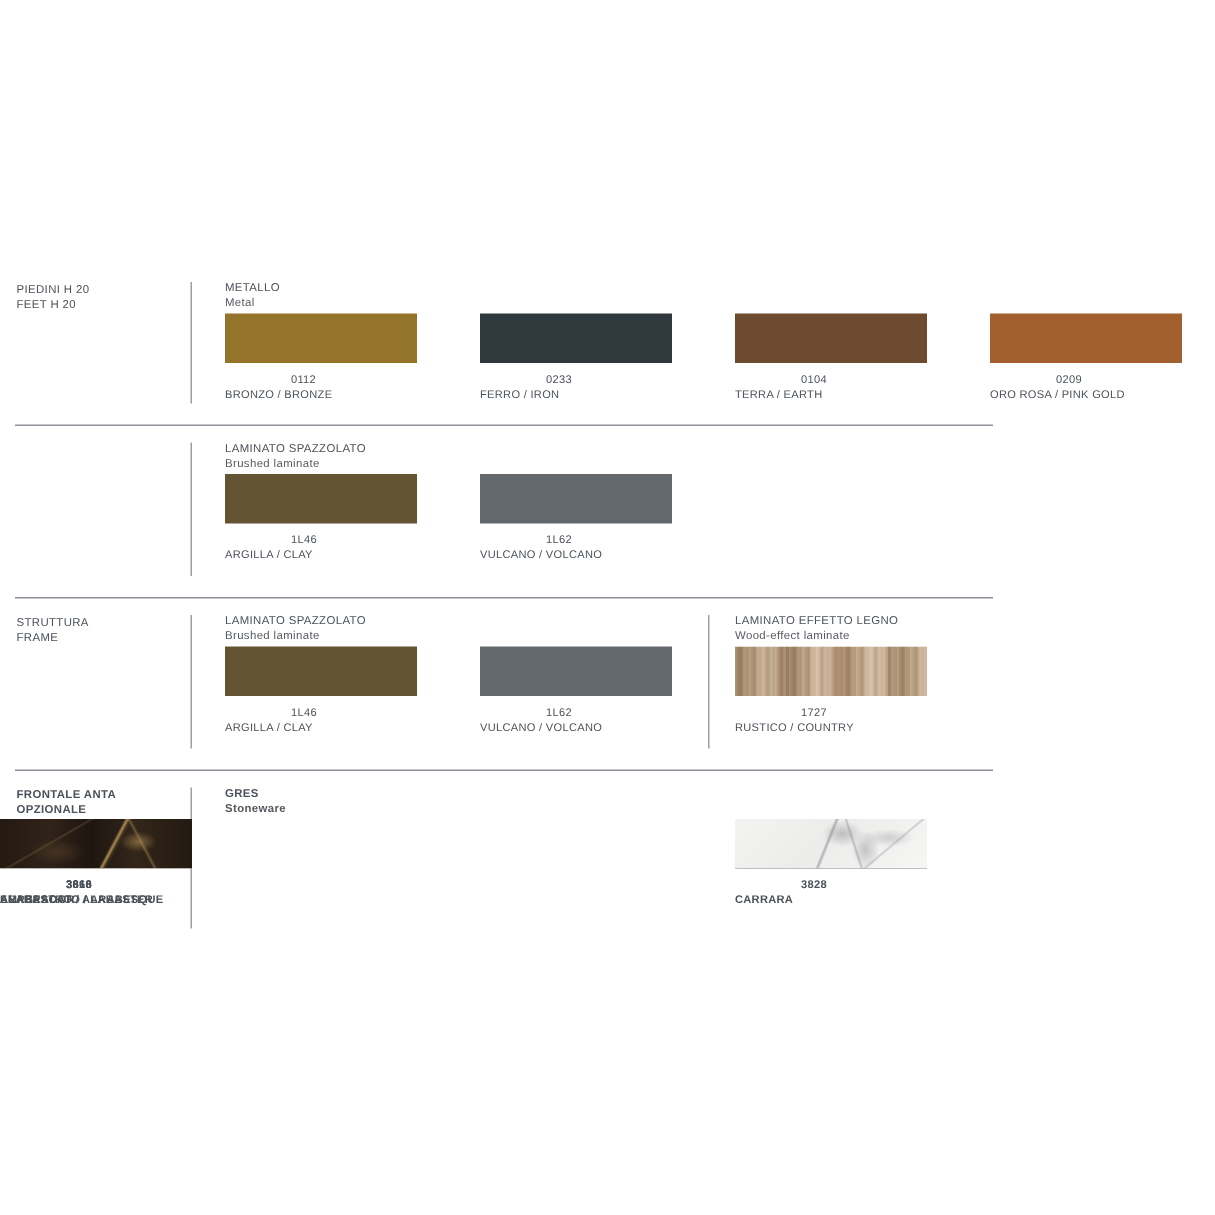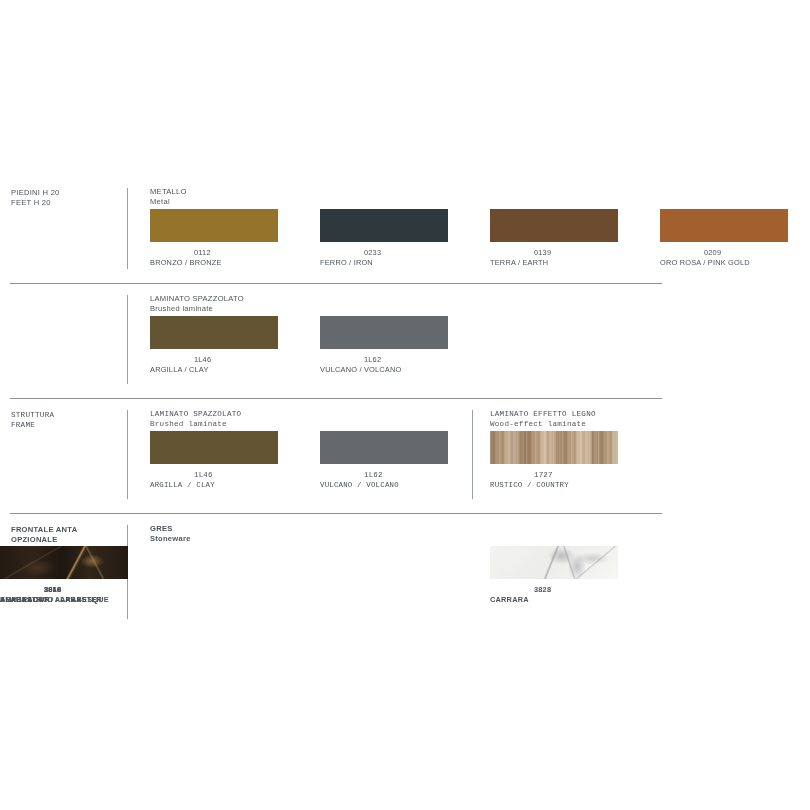--- a/index.html
+++ b/index.html
@@ -195,21 +195,21 @@
         <div class="swatch-code">0112</div>
         <div class="swatch-name">BRONZO / BRONZE</div>
       </div>
       <div class="swatch-cell" style="left: 320px;">
         <div class="swatch" style="background: rgb(47, 56, 61);"></div>
         <div class="swatch-code">0233</div>
         <div class="swatch-name">FERRO / IRON</div>
       </div>
       <div class="swatch-cell" style="left: 490px;">
         <div class="swatch" style="background: rgb(109, 75, 47);"></div>
-        <div class="swatch-code">0139</div>
+        <div class="swatch-code">0104</div>
         <div class="swatch-name">TERRA / EARTH</div>
       </div>
       <div class="swatch-cell" style="left: 660px;">
         <div class="swatch" style="background: rgb(163, 96, 47);"></div>
         <div class="swatch-code">0209</div>
         <div class="swatch-name">ORO ROSA / PINK GOLD</div>
       </div>
     </div>
     <div class="section" style="top: 283px; height: 115px;">
       <div class="section-rule"></div>
@@ -224,21 +224,21 @@
         <div class="swatch" style="background: rgb(99, 85, 52);"></div>
         <div class="swatch-code">1L46</div>
         <div class="swatch-name">ARGILLA / CLAY</div>
       </div>
       <div class="swatch-cell" style="left: 320px;">
         <div class="swatch" style="background: rgb(99, 105, 108);"></div>
         <div class="swatch-code">1L62</div>
         <div class="swatch-name">VULCANO / VOLCANO</div>
       </div>
     </div>
-    <div class="section" style="top: 398px; height: 115px; font-family: Liberation Mono, monospace;">
+    <div class="section" style="top: 398px; height: 115px;">
       <div class="section-rule"></div>
       <div class="section-label">STRUTTURA
 FRAME</div>
       <div class="vrule" style="left: 127px; top: 12px; height: 89px;"></div>
       <div class="group" style="left: 150px;">
         <div class="group-title">
           <span class="it">LAMINATO SPAZZOLATO</span>
           <span class="en">Brushed laminate</span>
         </div>
       </div>

